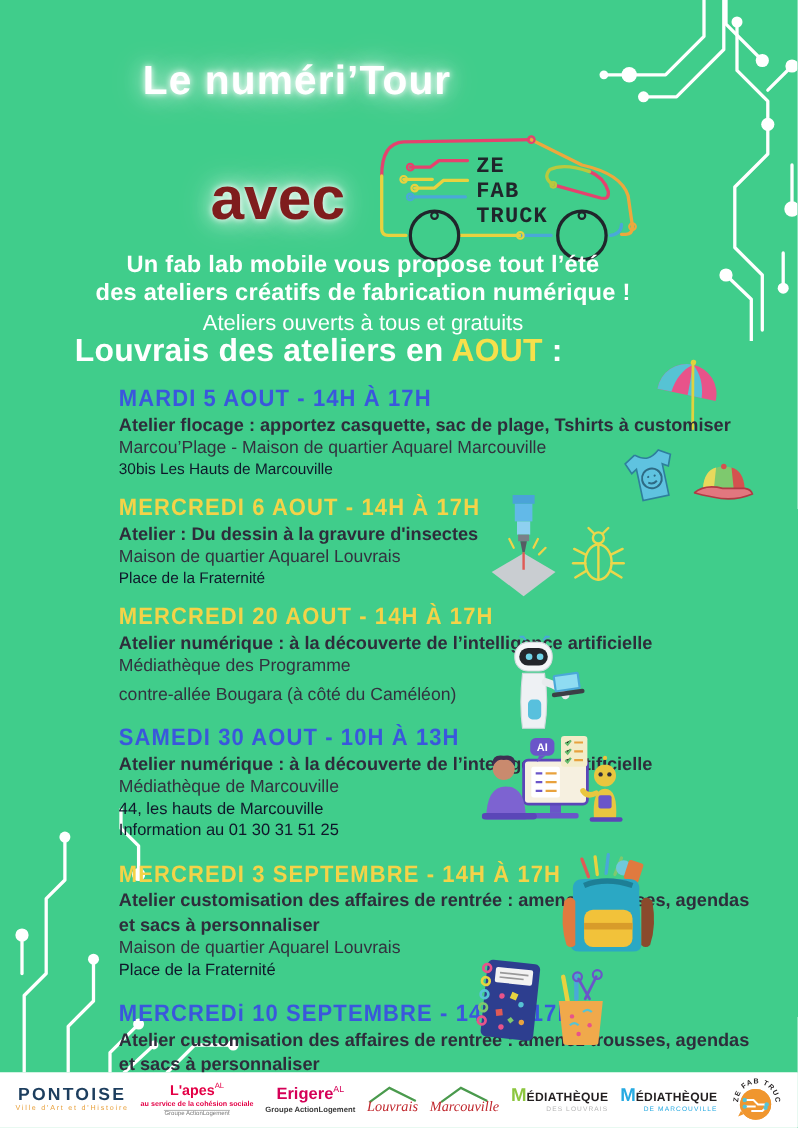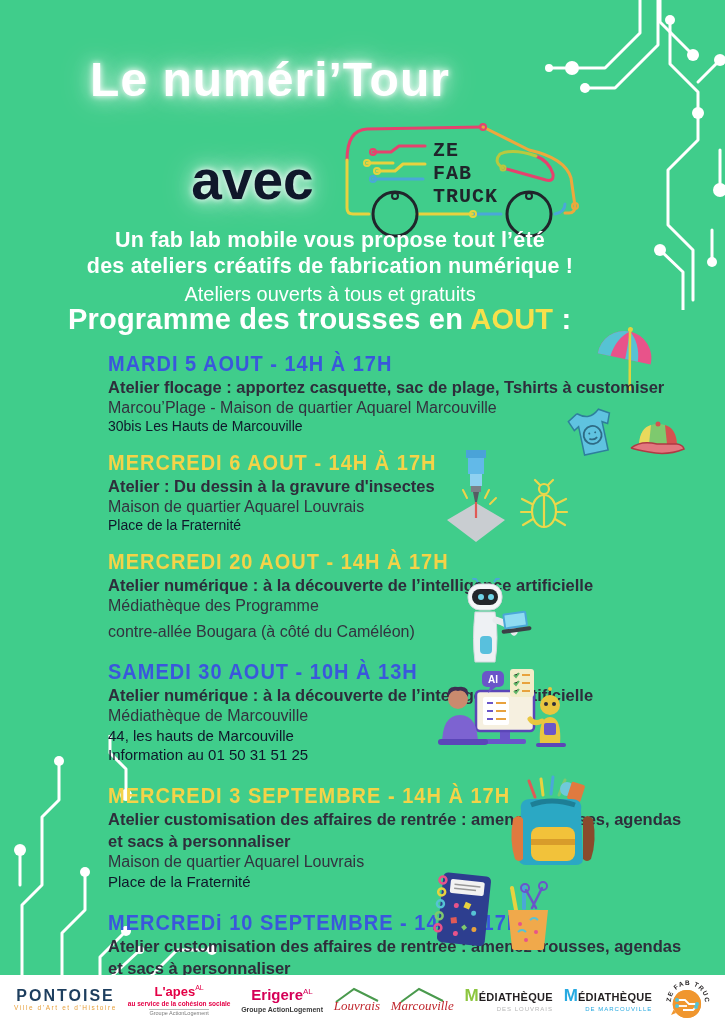--- a/index.html
+++ b/index.html
@@ -1,23 +1,23 @@
 <!DOCTYPE html>
 <html><head>
 <meta charset="utf-8">
 <style>
   html,body{margin:0;padding:0;background:#fff;}
   *{box-sizing:border-box;}
   body{font-family:"Liberation Sans","DejaVu Sans",sans-serif;width:725px;height:1025px;position:relative;overflow:hidden;}
   .poster{position:absolute;left:0;top:0;width:725px;height:975px;background:#40cd8b;overflow:hidden;}
   .deco{position:absolute;pointer-events:none;}
   
-  .title1{position:absolute;top:52px;left:0;width:540px;text-align:center;color:#fff;font-size:48px;font-weight:bold;letter-spacing:1px;
+  .title1{position:absolute;top:52px;left:0;width:540px;text-align:center;color:#fff;font-size:37px;font-weight:bold;letter-spacing:1px;
     text-shadow:0 0 6px #fff,0 0 18px rgba(255,255,255,.85),0 0 34px rgba(255,255,255,.55);}
-  .title2{position:absolute;top:148px;left:0;width:505px;text-align:center;color:#0f172a;font-size:55px;font-weight:bold;
+  .title2{position:absolute;top:148px;left:0;width:505px;text-align:center;color:#7f1d1d;font-size:55px;font-weight:bold;
     text-shadow:0 0 6px #fff,0 0 18px rgba(255,255,255,.85),0 0 34px rgba(255,255,255,.55);}
   .truck{position:absolute;left:333px;top:116px;}
   .truck-label{font-family:"Liberation Mono","DejaVu Sans Mono",monospace;font-weight:bold;fill:#20252b;font-size:20px;letter-spacing:1px;}
   .intro{position:absolute;top:227px;left:0;width:660px;text-align:center;color:#fff;}
   .intro .b{font-weight:bold;font-size:21.5px;line-height:26px;letter-spacing:.2px;}
   .intro .l{font-size:20px;line-height:26px;margin-top:2px;}
   .heading{position:absolute;top:303px;left:68px;font-size:29px;font-weight:bold;color:#fff;letter-spacing:.2px;}
   .heading .hl{color:#f7e04b;}
   .workshops{position:absolute;top:350px;left:108px;width:600px;}
   .entry{margin-bottom:8px;}
@@ -145,21 +145,21 @@
       <text class="truck-label" x="100" y="86">TRUCK</text>
     </g>
   </svg>
 
   <div class="intro">
     <div class="b">Un fab lab mobile vous propose tout l’été</div>
     <div class="b">des ateliers créatifs de fabrication numérique !</div>
     <div class="l">Ateliers ouverts à tous et gratuits</div>
   </div>
 
-  <div class="heading"><span>Programme des trousses en </span><span class="hl">AOUT</span><span> :</span></div>
+  <div class="heading"><span>Louvrais des ateliers en </span><span class="hl">AOUT</span><span> :</span></div>
 
   <svg class="deco" style="left:593px;top:325px;" width="64" height="70" viewBox="0 0 64 70">
     <g transform="rotate(12 32 30)">
       <path d="M32,6 A27,27 0 0 1 59,34 L5,34 A27,27 0 0 1 32,6" fill="#e8538a"></path>
       <path d="M32,6 C24,12 19,22 18,34 L5,34 A27,27 0 0 1 32,6" fill="#56c3d4"></path>
       <path d="M32,6 C40,12 45,22 46,34 L33,34 C33,22 32,12 32,6" fill="#56c3d4"></path>
       <line x1="32" y1="6" x2="44" y2="64" stroke="#e0d33e" stroke-width="2.5"></line>
       <circle cx="32" cy="4" r="2.5" fill="#e0d33e"></circle>
     </g>
   </svg>
@@ -185,21 +185,21 @@
       <div class="wtitle">Atelier numérique : à la découverte de l’intelligence artificielle</div>
       <div class="loc">Médiathèque des Programme</div>
       <div class="loc" style="margin-top:6px;">contre-allée Bougara (à côté du Caméléon)</div>
     </div>
 
     <div class="entry" style="margin-top:16px;">
       <div class="date blue">SAMEDI 30 AOUT - 10H À 13H</div>
       <div class="wtitle">Atelier numérique : à la découverte de l’intelligence artificielle</div>
       <div class="loc">Médiathèque de Marcouville</div>
       <div class="addr" style="font-size:15px;line-height:19px;">44, les hauts de Marcouville</div>
-      <div class="addr" style="font-size:15px;line-height:19px;">Information au 01 50 31 51 25</div>
+      <div class="addr" style="font-size:15px;line-height:19px;">Information au 01 30 31 51 25</div>
     </div>
 
     <div class="entry" style="margin-top:18px;">
       <div class="date yellow">MERCREDI 3 SEPTEMBRE - 14H À 17H</div>
       <div class="wtitle" style="max-width:580px;">Atelier customisation des affaires de rentrée : amenez trousses, agendas et sacs à personnaliser</div>
       <div class="loc">Maison de quartier Aquarel Louvrais</div>
       <div class="addr" style="font-size:15px;line-height:19px;">Place de la Fraternité</div>
     </div>
 
     <div class="entry" style="margin-top:18px;">

